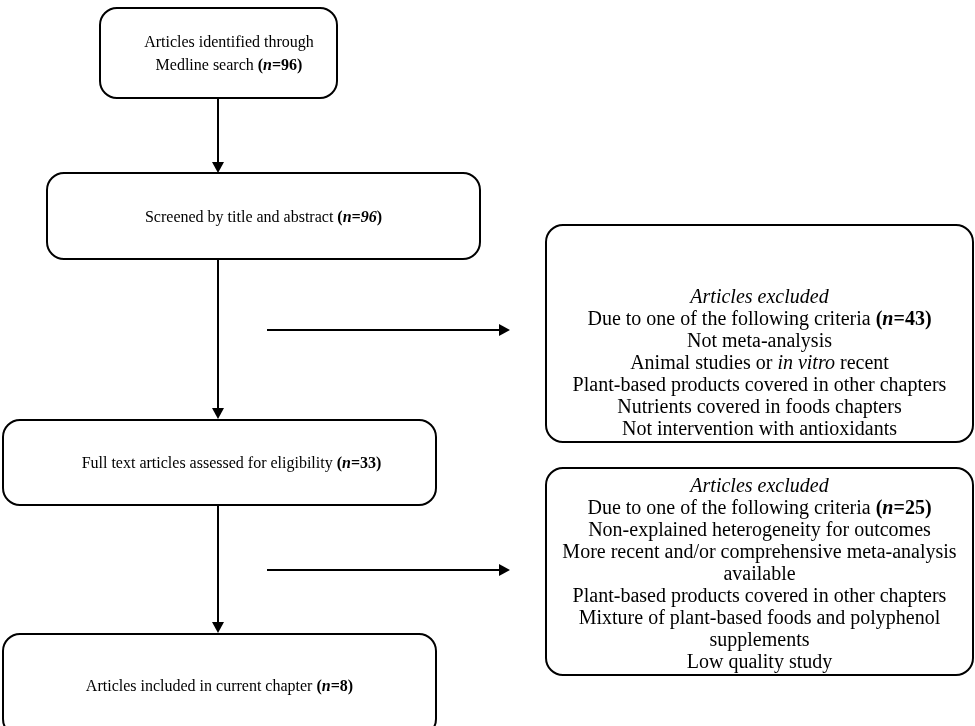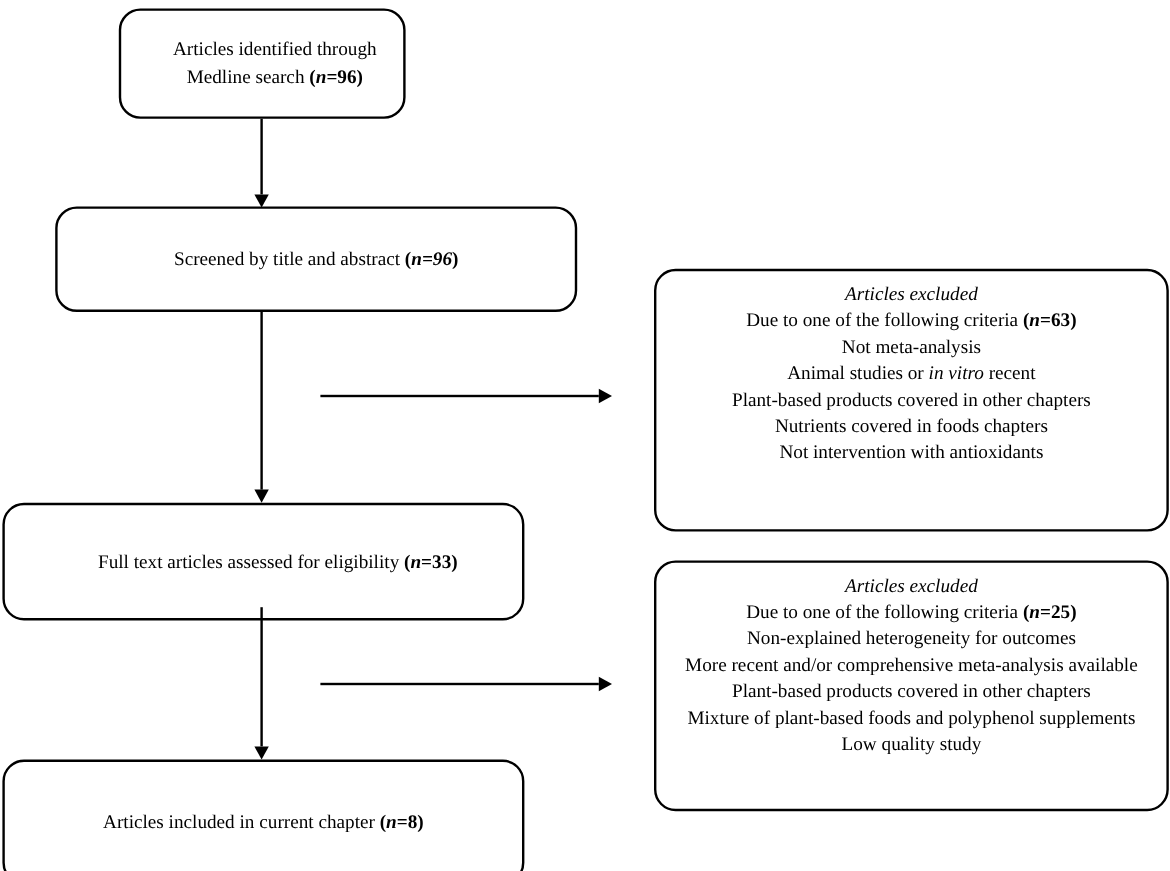--- a/index.html
+++ b/index.html
@@ -34,23 +34,24 @@
   }
   .box-top {
     justify-content: flex-start;
     align-items: center;
   }
   .main-box {
     font-size: 16px;
     line-height: 23px;
   }
   .side-box {
-    font-size: 16px;
+    font-size: 20px;
     line-height: 22px;
     padding: 9px 12px 2px 12px;
+    justify-content: flex-end;
   }
   .textblock {
     width: 100%;
   }
   .tline {
     display: block;
   }
   .seg-normal { font-weight: normal; font-style: normal; }
   .seg-bold { font-weight: bold; font-style: normal; }
   .seg-italic { font-weight: normal; font-style: italic; }
@@ -106,30 +107,30 @@
 
   <div class="arrow-line-v" style="left:217px; top:260px; height:148px;"></div>
   <div class="arrowhead-down" style="left:212px; top:408px;"></div>
 
   <div class="arrow-line-h" style="left:267px; top:329px; width:232px;"></div>
   <div class="arrowhead-right" style="left:499px; top:324px;"></div>
 
   <div class="box box-rounded box-top side-box" style="left:545px; top:224px; width:429px; height:219px;">
     <div class="textblock">
         <div class="tline"><span class="seg-italic">Articles excluded</span></div>
-        <div class="tline"><span class="seg-normal">Due to one of the following criteria </span><span class="seg-bold">(</span><span class="seg-bold-italic">n</span><span class="seg-bold">=63)</span></div>
+        <div class="tline"><span class="seg-normal">Due to one of the following criteria </span><span class="seg-bold">(</span><span class="seg-bold-italic">n</span><span class="seg-bold">=43)</span></div>
         <div class="tline"><span class="seg-normal">Not meta-analysis</span></div>
         <div class="tline"><span class="seg-normal">Animal studies or </span><span class="seg-italic">in vitro</span><span class="seg-normal"> recent</span></div>
         <div class="tline"><span class="seg-normal">Plant-based products covered in other chapters</span></div>
         <div class="tline"><span class="seg-normal">Nutrients covered in foods chapters</span></div>
         <div class="tline"><span class="seg-normal">Not intervention with antioxidants</span></div>
       </div>
   </div>
 
-  <div class="box box-rounded box-center main-box" style="left:2px; top:419px; width:435px; height:98px;padding-left:24px;">
+  <div class="box box-rounded box-center main-box" style="left:2px; top:419px; width:435px; height:87px;padding-left:24px;">
     <div class="textblock">
         <div class="tline"><span class="seg-normal">Full text articles assessed for eligibility </span><span class="seg-bold">(</span><span class="seg-bold-italic">n</span><span class="seg-bold">=33)</span></div>
       </div>
   </div>
 
   <div class="arrow-line-v" style="left:217px; top:506px; height:116px;"></div>
   <div class="arrowhead-down" style="left:212px; top:622px;"></div>
 
   <div class="arrow-line-h" style="left:267px; top:569px; width:232px;"></div>
   <div class="arrowhead-right" style="left:499px; top:564px;"></div>

